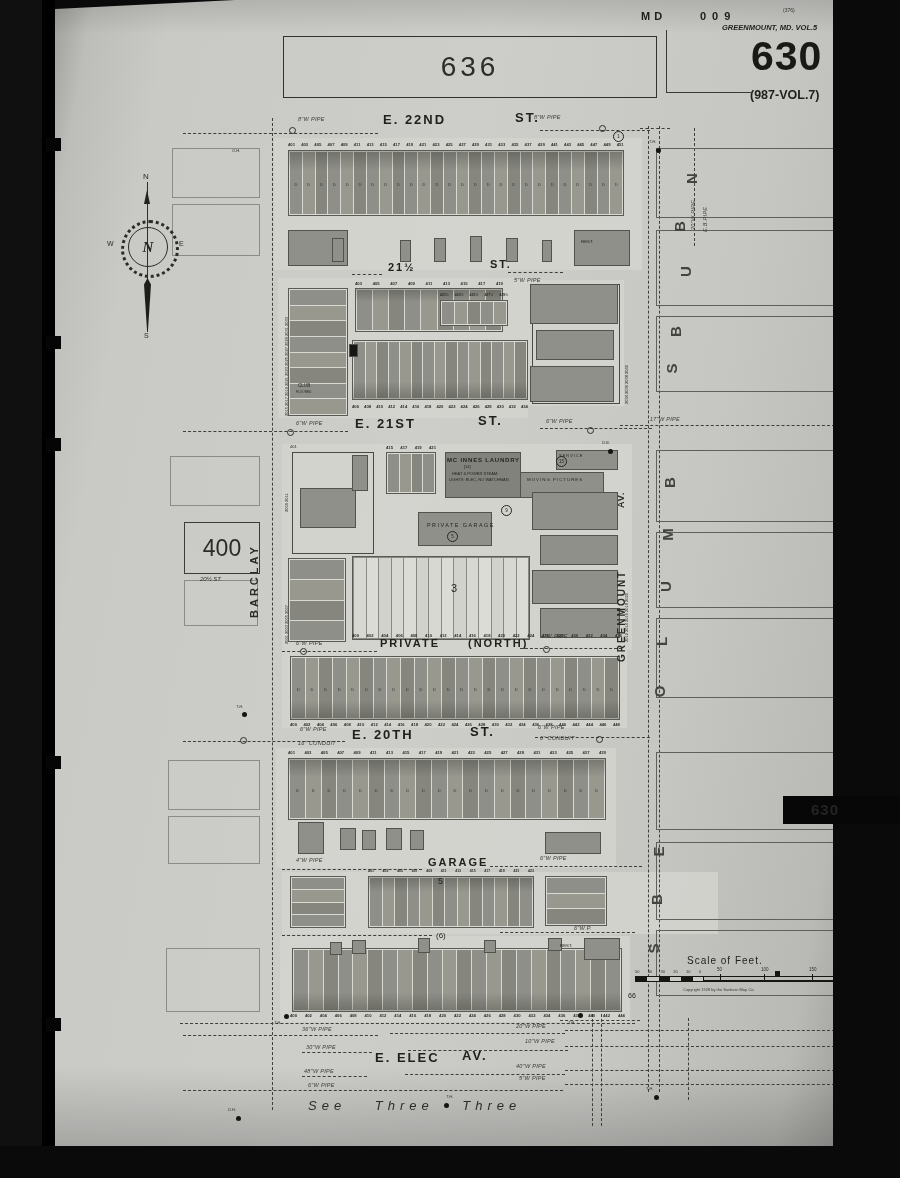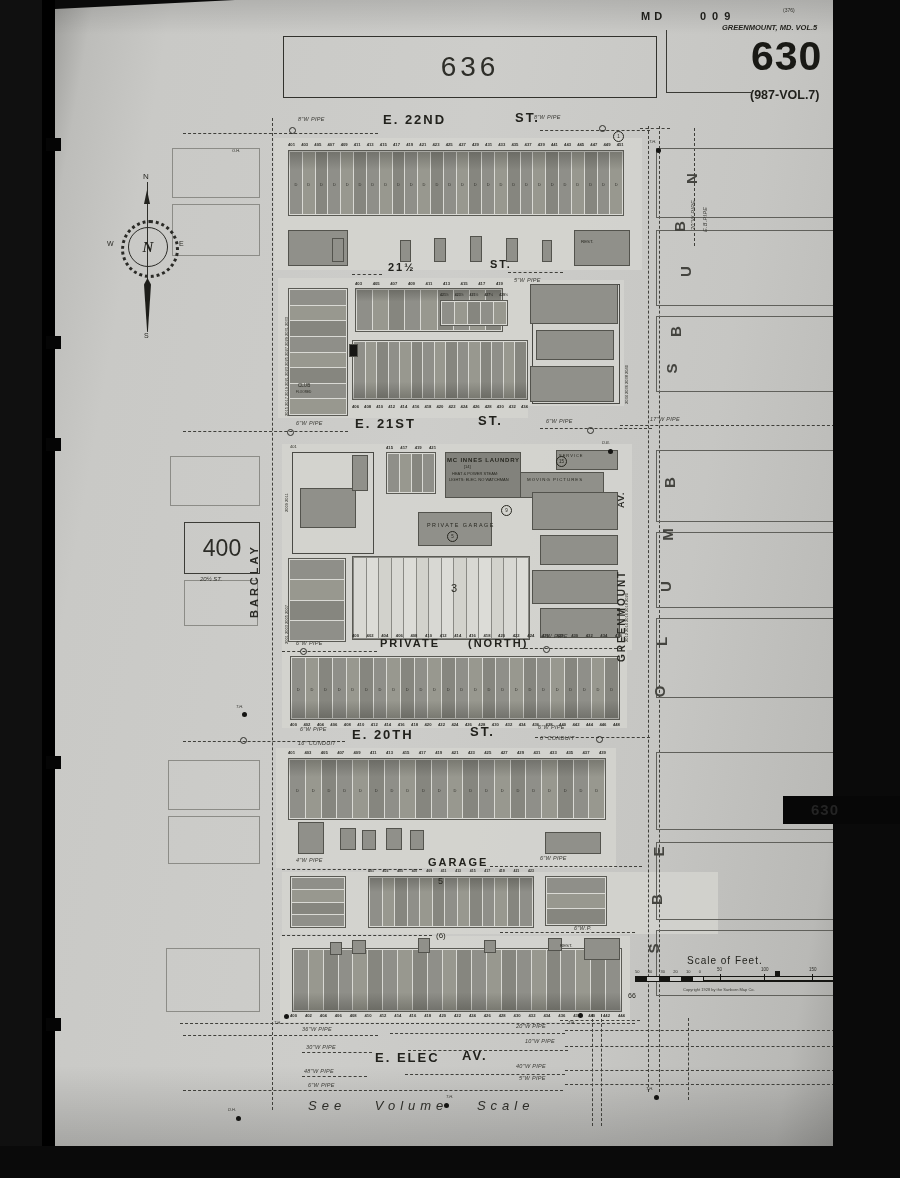--- a/index.html
+++ b/index.html
@@ -862,21 +862,21 @@
     <div id="scBlob"></div>
     <div id="scCopy">Copyright 1928 by the Sanborn Map Co.</div>
   <div class="scTick" style="left: 82px; top: 15px;">50</div>
       <div class="scTickLine" style="left: 85px;"></div>
       <div class="scTick" style="left: 126px; top: 15px;">100</div>
       <div class="scTickLine" style="left: 129px;"></div>
       <div class="scTick" style="left: 174px; top: 15px;">150</div>
       <div class="scTickLine" style="left: 177px;"></div>
     </div>
 
-  <div id="bottomnote">See Volume Scale</div>
+  <div id="bottomnote">See Three Three</div>
 
   <div class="frame" style="left:0;top:0;width:42px;height:1178px;background:#101010;"></div>
   <div id="filmline"></div>
   <div class="frame" style="left:833px;top:0;width:67px;height:1178px;"></div>
   <div class="frame" style="left:0;top:1146px;width:900px;height:32px;"></div>
   <div id="topwedge"></div>
   <div id="holes">
       <div class="hole" style="top: 138px;"></div>
       <div class="hole" style="top: 336px;"></div>
       <div class="hole" style="top: 438px;"></div>

